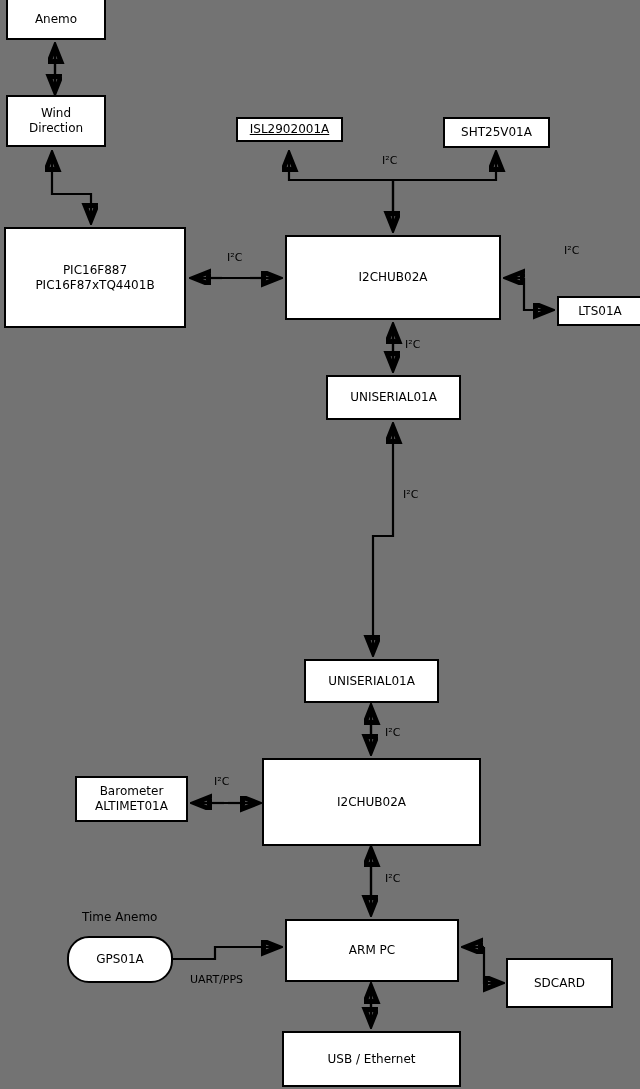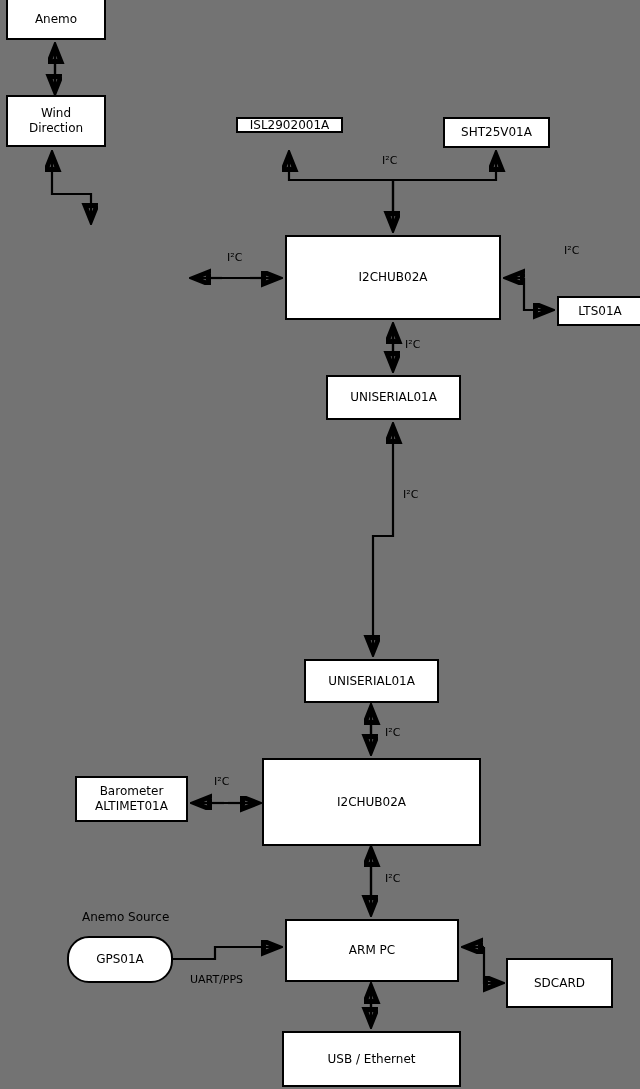--- a/index.html
+++ b/index.html
@@ -119,22 +119,26 @@
 
   <div class="node" style="left:6px; top:-2px; width:100px; height:42px;">
     <span>Anemo</span>
   </div>
 
   <div class="node" style="left:6px; top:95px; width:100px; height:52px;">
     <span>Wind
 Direction</span>
   </div>
 
-
-  <div class="node" style="left:236px; top:117px; width:107px; height:16px;">
+  <div class="node" style="left:4px; top:227px; width:182px; height:101px;">
+    <span>PIC16F887
+PIC16F87xTQ4401B</span>
+  </div>
+
+  <div class="node" style="left:236px; top:117px; width:107px; height:25px;text-decoration:underline;">
     <span>ISL2902001A</span>
   </div>
 
   <div class="node" style="left:443px; top:117px; width:107px; height:31px;">
     <span>SHT25V01A</span>
   </div>
 
   <div class="node" style="left:285px; top:235px; width:216px; height:85px;">
     <span>I2CHUB02A</span>
   </div>
@@ -187,15 +191,15 @@
   <div class="edge-label" style="left:403px; top:488px;">I²C</div>
 
   <div class="edge-label" style="left:385px; top:726px;">I²C</div>
 
   <div class="edge-label" style="left:214px; top:775px;">I²C</div>
 
   <div class="edge-label" style="left:385px; top:872px;">I²C</div>
 
   <div class="edge-label" style="left:190px; top:973px;">UART/PPS</div>
 
-  <div class="free-label" style="left:82px; top:910px;">Anemo Source</div>
+  <div class="free-label" style="left:82px; top:910px;">Time Anemo</div>
 
 </div>
 
 </body></html>

